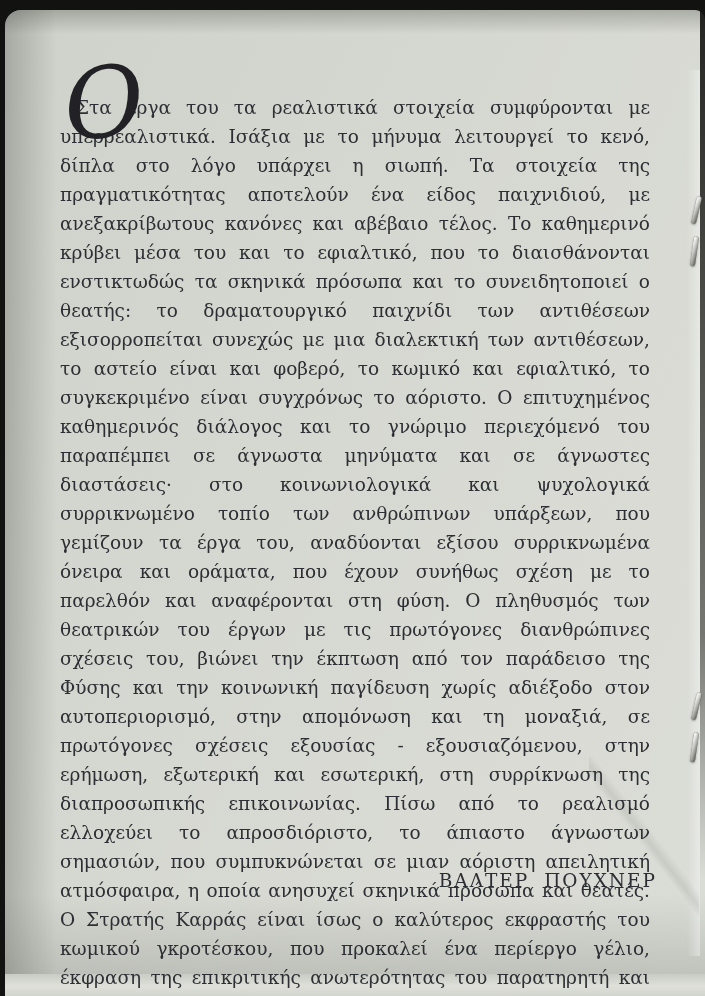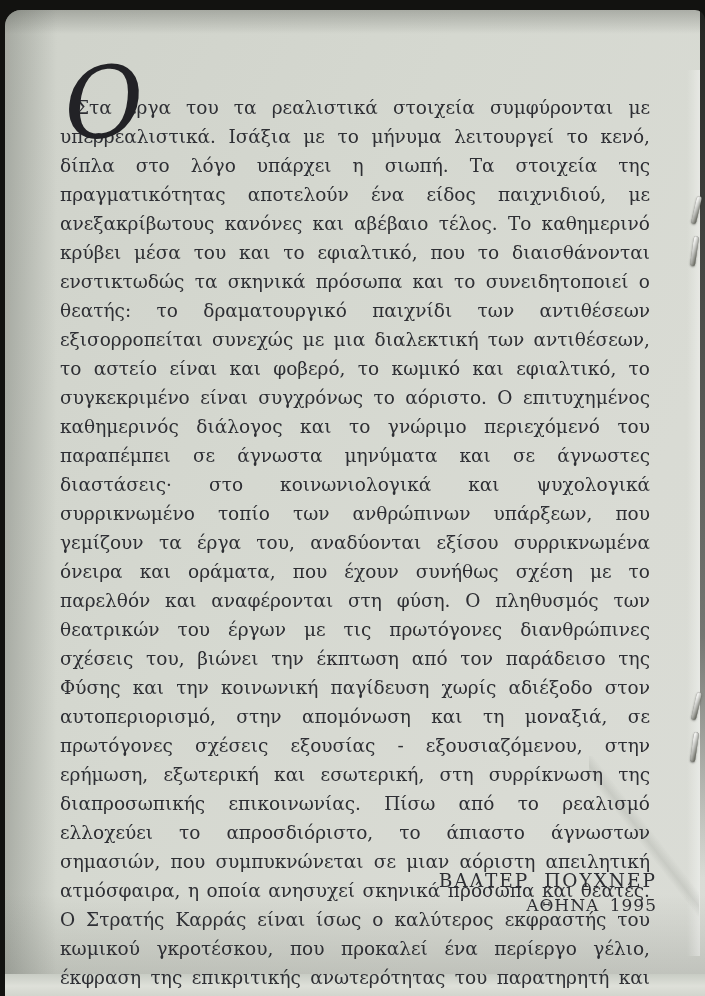--- a/index.html
+++ b/index.html
@@ -75,21 +75,20 @@
     <div class="edge-right-dark"></div>
     <div class="crease-br"></div>
 
     <div class="content">
       <span class="dropcap">Ο</span>
       <p class="para2">Στα έργα του τα ρεαλιστικά στοιχεία συμφύρονται με υπερρεαλιστικά. Ισάξια με το μήνυμα λειτουργεί το κενό, δίπλα στο λόγο υπάρχει η σιωπή. Τα στοιχεία της πραγματικότητας αποτελούν ένα είδος παιχνιδιού, με ανεξακρίβωτους κανόνες και αβέβαιο τέλος. Το καθημερινό κρύβει μέσα του και το εφιαλτικό, που το διαισθάνονται ενστικτωδώς τα σκηνικά πρόσωπα και το συνειδητοποιεί ο θεατής: το δραματουργικό παιχνίδι των αντιθέσεων εξισορροπείται συνεχώς με μια διαλεκτική των αντιθέσεων, το αστείο είναι και φοβερό, το κωμικό και εφιαλτικό, το συγκεκριμένο είναι συγχρόνως το αόριστο. Ο επιτυχημένος καθημερινός διάλογος και το γνώριμο περιεχόμενό του παραπέμπει σε άγνωστα μηνύματα και σε άγνωστες διαστάσεις· στο κοινωνιολογικά και ψυχολογικά συρρικνωμένο τοπίο των ανθρώπινων υπάρξεων, που γεμίζουν τα έργα του, αναδύονται εξίσου συρρικνωμένα όνειρα και οράματα, που έχουν συνήθως σχέση με το παρελθόν και αναφέρονται στη φύση. Ο πληθυσμός των θεατρικών του έργων με τις πρωτόγονες διανθρώπινες σχέσεις του, βιώνει την έκπτωση από τον παράδεισο της Φύσης και την κοινωνική παγίδευση χωρίς αδιέξοδο στον αυτοπεριορισμό, στην απομόνωση και τη μοναξιά, σε πρωτόγονες σχέσεις εξουσίας - εξουσιαζόμενου, στην ερήμωση, εξωτερική και εσωτερική, στη συρρίκνωση της διαπροσωπικής επικοινωνίας. Πίσω από το ρεαλισμό ελλοχεύει το απροσδιόριστο, το άπιαστο άγνωστων σημασιών, που συμπυκνώνεται σε μιαν αόριστη απειλητική ατμόσφαιρα, η οποία ανησυχεί σκηνικά πρόσωπα και θεατές. Ο Στρατής Καρράς είναι ίσως ο καλύτερος εκφραστής του κωμικού γκροτέσκου, που προκαλεί ένα περίεργο γέλιο, έκφραση της επικριτικής ανωτερότητας του παρατηρητή και συγχρόνως της κρυφής αγωνίας του, ακόμα και της φρίκης. Αλλά η βία δεν ξεσπάει, πάντα μένει καλυμμένη. Ο κόσμος αυτός δεν λυτρώνεται με μια τραγική καταστροφή, αλλά μόνο μεταμορφώνεται σε ολοένα πιο παράλογες παραστάσεις. Το οικείο γίνεται τελείως ξένο. Ο θεατής αφήνεται με την αμφισημία των πραγμάτων και πράξεων. Ωστόσο η ματιά του Καρρά είναι ουμανιστική, συμπάσχει με τα όντα του, μας παρασύρει στην ταύτιση μαζί τους, για να μας παγιδεύσει στα αδιέξοδά τους, να βιώσουμε πιο αποτελεσματικά το άγχος τους, τη συρρίκνωσή τους, που οι ίδιοι δεν καταλαβαίνουν, για να μας μεταφέρει οριστικά στη γκρίζα ζώνη της σχετικότητας, της παραμόρφωσης και της απομόνωσης στην οποία ζουν. Τα έργα του Στρατή Καρρά είναι και ένα παιχνίδι με το θεατή, με τις προσληπτικές του ικανότητες και τις συναισθηματικές του ευαισθησίες.</p>
     </div>
 
     <div class="signature">
       <div class="sig-name">ΒΑΛΤΕΡ  ΠΟΥΧΝΕΡ</div>
-      <div class="sig-place">ΑΘΗΝΑ 1995</div>
     </div>
 
     <div class="staple staple-1">
       <div class="prong prong-a"></div>
       <div class="prong prong-b"></div>
     </div>
     <div class="staple staple-2">
       <div class="prong prong-a"></div>
       <div class="prong prong-b"></div>
     </div>

